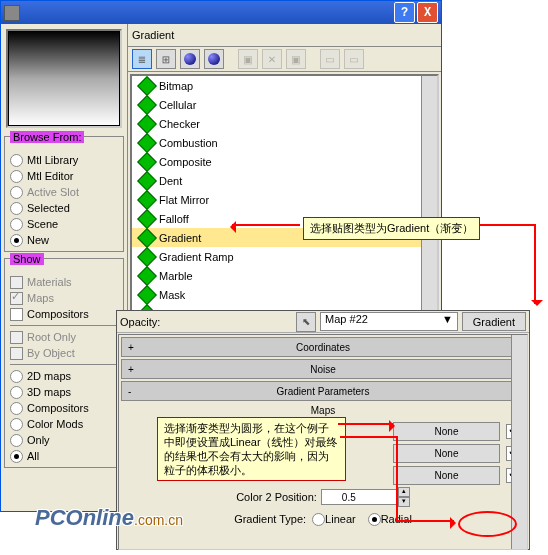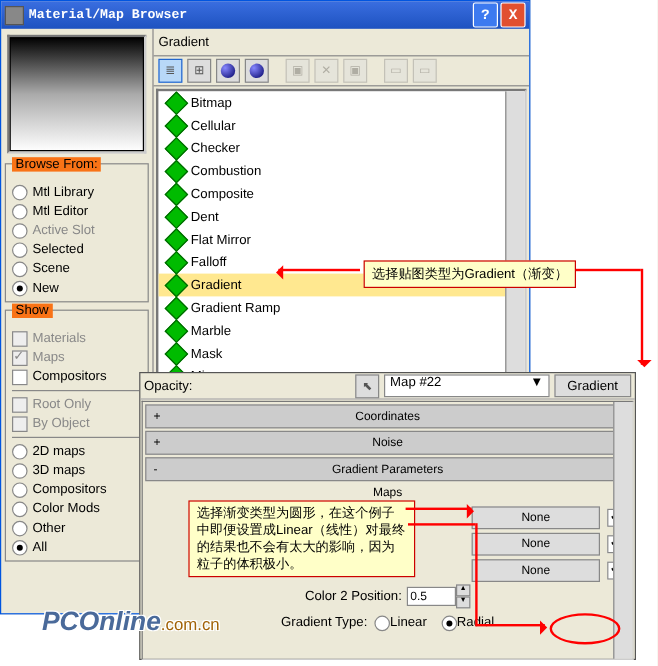--- a/index.html
+++ b/index.html
@@ -10,21 +10,21 @@
 .tbx{width:19px;height:19px;margin-left:2px;display:flex;align-items:center;justify-content:center;font-weight:bold;font-size:12px;border:1px solid #fff;border-radius:2px}
 .help{background:#3d7af0;color:#fff}
 .close{background:#e15030;color:#fff}
 .arrow-red{position:absolute;color:#f00;pointer-events:none}
 .ad{position:absolute;left:195px;top:-4px;font-size:28px;color:#f00}
 .body{display:flex;height:calc(100% - 23px)}
 .side{width:126px;border-right:1px solid #888;display:flex;flex-direction:column}
 .swatch{height:95px;border:2px inset #ccc;margin:5px;background:linear-gradient(#000,#aaa,#fff);position:relative}
 .swatch::after{content:"";position:absolute;inset:0;border:1px solid #000}
 .grp{border:1px solid #888;margin:3px;padding:3px 5px;background:#ece9d8}
-.grpT{position:relative;top:-9px;background:#f97316;display:inline-block;padding:0 3px}
+.grpT{position:relative;top:-9px;background:#d946ef;display:inline-block;padding:0 3px}
 .radio,.chk{display:flex;align-items:center;height:16px;gap:4px}
 .radio .r{width:11px;height:11px;border:1px solid #888;border-radius:50%;background:#fff;position:relative}
 .radio.sel .r::after{content:"";position:absolute;width:5px;height:5px;background:#000;border-radius:50%;top:3px;left:3px}
 .chk .c{width:11px;height:11px;border:1px solid #888;background:#fff;position:relative}
 .chk.on .c::after{content:"✓";position:absolute;top:-3px;left:0;font-size:11px}
 .chk.dis,.radio.dis{color:#888}
 .chk.dis .c{background:#eee}
 .main{flex:1;display:flex;flex-direction:column}
 .nameBar{height:22px;display:flex;align-items:center;border-bottom:1px solid #888;padding-left:4px}
 .tools{height:24px;display:flex;align-items:center;gap:4px;padding:0 4px;border-bottom:1px solid #888}
@@ -46,21 +46,21 @@
 .p2btn{height:17px;border:1px solid #888;background:#ddd;padding:0 10px;display:flex;align-items:center}
 .rollhdr{height:18px;background:#ccc;border:1px solid #888;margin:2px;display:flex;align-items:center;justify-content:center;font-size:10px;position:relative}
 .rollhdr .pm{position:absolute;left:6px}
 .body2{padding:2px 6px;position:relative}
 .mapHdr{text-align:center;font-size:10px;height:15px}
 .mapRow{display:flex;align-items:center;height:22px;gap:6px;justify-content:flex-end;position:relative}
 .mapBtn{width:105px;height:17px;border:1px solid #888;background:#ddd;text-align:center;font-size:10px;line-height:17px}
 .cbx{width:13px;height:13px;border:1px solid #888;background:#fff}
 .cbx.on::after{content:"✓";font-size:11px;position:relative;top:-2px;left:1px}
 .spin{display:inline-flex;align-items:center}
-.spin input{width:35px;height:14px;border:1px solid #888;font-size:10px;padding:0 2px}
+.spin input{width:35px;height:14px;border:1px solid #888;font-size:10px;padding:0 20px}
 .spinB{width:10px;height:8px;border:1px solid #888;background:#ddd;font-size:7px;line-height:6px;text-align:center}
 .radioH{display:flex;align-items:center;gap:12px}
 .radioH .ri{display:flex;align-items:center;gap:0}
 .radioH .rd{width:11px;height:11px;border:1px solid #888;border-radius:50%;background:#fff;position:relative}
 .radioH .ri.sel .rd::after{content:"";position:absolute;width:5px;height:5px;background:#000;border-radius:50%;top:3px;left:3px}
 .wm{position:absolute;left:35px;top:505px;font-family:Arial;font-size:22px;font-weight:bold;font-style:italic;color:#4a6a9a;z-index:10;text-shadow:1px 1px 0 #fff,-1px -1px 0 #fff,1px -1px 0 #fff,-1px 1px 0 #fff}
 .wm .g{color:#a16207;font-style:normal;font-weight:normal;font-size:14px}
 .scr{position:absolute;right:0;top:0;bottom:0;width:15px;background:#ddd;border-left:1px solid #888}
 .circ{border:2px solid #f00;border-radius:50%;position:absolute;pointer-events:none;z-index:9}
 .ah-l::before{content:"";position:absolute;left:-8px;top:-5px;border:6px solid transparent;border-right-color:#f00}
@@ -68,21 +68,20 @@
 .ah-d::after{content:"";position:absolute;bottom:-8px;left:-5px;border:6px solid transparent;border-top-color:#f00}
 </style>
 </head>
 <body>
 
 <div class="arrow-red ad">▼</div>
 
 <div class="win">
  <div class="tbar">
   <div class="ico"></div>
-  <span>Material/Map Browser</span>
   <div class="sp"></div>
   <div class="tbx help">?</div>
   <div class="tbx close">X</div>
  </div>
  <div class="body">
   <div class="side">
    <div class="swatch"></div>
    <div class="grp">
     <span class="grpT">Browse From:</span>
     <div id="browseOpts">
@@ -152,21 +151,21 @@
             <div class="radio">
               <div class="r"></div>
               <span>Compositors</span>
             </div>
             <div class="radio">
               <div class="r"></div>
               <span>Color Mods</span>
             </div>
             <div class="radio">
               <div class="r"></div>
-              <span>Other</span>
+              <span>Only</span>
             </div>
             <div class="radio sel">
               <div class="r"></div>
               <span>All</span>
             </div>
           </div>
    </div>
   </div>
   <div class="main">
    <div class="nameBar">

